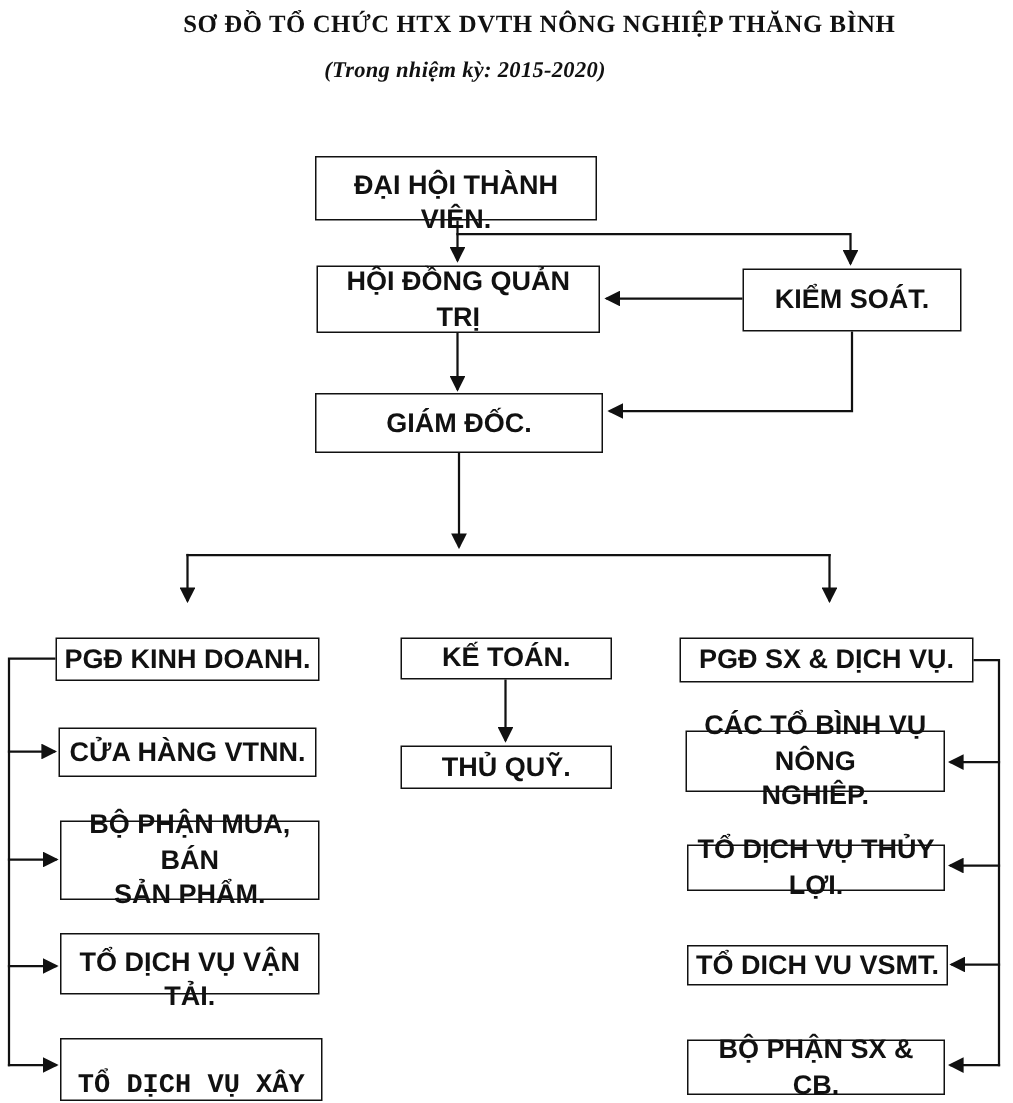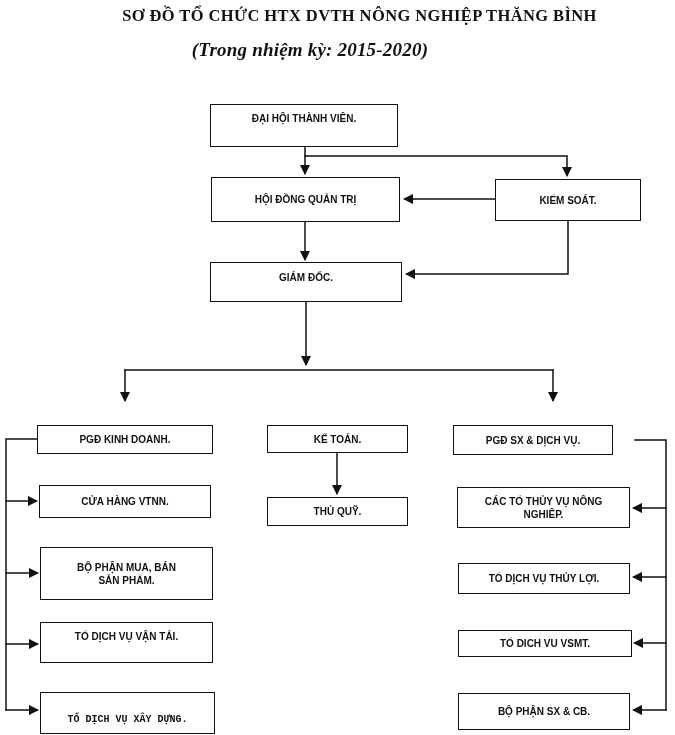--- a/index.html
+++ b/index.html
@@ -20,34 +20,34 @@
     letter-spacing:0.4px;
     color:#111;
     padding-left:32px;
   }
   .chart-subtitle{
     position:absolute;top:39px;left:0;width:620px;
     text-align:center;
     font-family:"Liberation Serif", serif;
     font-weight:bold;
     font-style:italic;
-    font-size:19px;
+    font-size:15px;
     letter-spacing:0.2px;
     color:#111;
   }
   .box{
     position:absolute;
     box-sizing:border-box;
     border:1.5px solid #111;
     background:#ffffff;
     display:flex;
     align-items:center;
     justify-content:center;
     text-align:center;
-    font-size:10px;
+    font-size:18px;
     font-weight:bold;
     line-height:1.3;
     white-space:pre-line;
     padding:1px 4px;
   }
   svg.wires{position:absolute;top:0;left:0;width:675px;height:735px;pointer-events:none;}
   svg.wires line, svg.wires polyline{stroke:#111;stroke-width:1.5;fill:none;stroke-linecap:square;}
 </style>
 </head>
 <body>
@@ -94,29 +94,29 @@
     <line x1="666" y1="710" x2="634" y2="710" marker-end="url(#arw)"></line>
   </svg>
 
   <div class="box" style="left:210px;top:104px;width:188px;height:43px;align-items:flex-start;padding-top:7px;">ĐẠI HỘI THÀNH VIÊN.</div>
   <div class="box" style="left:495px;top:179px;width:146px;height:42px;">KIỂM SOÁT.</div>
   <div class="box" style="left:211px;top:177px;width:189px;height:45px;">HỘI ĐỒNG QUẢN TRỊ</div>
   <div class="box" style="left:210px;top:262px;width:192px;height:40px;align-items:flex-start;padding-top:8px;">GIÁM ĐỐC.</div>
 
   <div class="box" style="left:37px;top:425px;width:176px;height:29px;">PGĐ KINH DOANH.</div>
   <div class="box" style="left:267px;top:425px;width:141px;height:28px;">KẾ TOÁN.</div>
-  <div class="box" style="left:453px;top:425px;width:160px;height:30px;">PGĐ SX &amp; DỊCH VỤ.</div>
+  <div class="box" style="left:453px;top:425px;width:196px;height:30px;">PGĐ SX &amp; DỊCH VỤ.</div>
 
   <div class="box" style="left:39px;top:485px;width:172px;height:33px;">CỬA HÀNG VTNN.</div>
   <div class="box" style="left:40px;top:547px;width:173px;height:53px;">BỘ PHẬN MUA, BÁN
 SẢN PHẨM.</div>
   <div class="box" style="left:40px;top:622px;width:173px;height:41px;align-items:flex-start;padding-top:7px;">TỔ DỊCH VỤ VẬN TẢI.</div>
   <div class="box" style="left:40px;top:692px;width:175px;height:42px;align-items:flex-start;padding-top:20px;font-family:Liberation Mono, monospace;">TỔ DỊCH VỤ XÂY DỰNG.</div>
 
   <div class="box" style="left:267px;top:497px;width:141px;height:29px;">THỦ QUỸ.</div>
 
-  <div class="box" style="left:457px;top:487px;width:173px;height:41px;">CÁC TỔ THỦY VỤ NÔNG
+  <div class="box" style="left:457px;top:487px;width:173px;height:41px;">CÁC TỔ BÌNH VỤ NÔNG
 NGHIÊP.</div>
   <div class="box" style="left:458px;top:563px;width:172px;height:31px;">TỔ DỊCH VỤ THỦY LỢI.</div>
   <div class="box" style="left:458px;top:693px;width:172px;height:37px;">BỘ PHẬN SX &amp; CB.</div>
   <div class="box" style="left:458px;top:630px;width:174px;height:27px;">TỔ DICH VU VSMT.</div>
 
 </div>
 
 </body></html>

